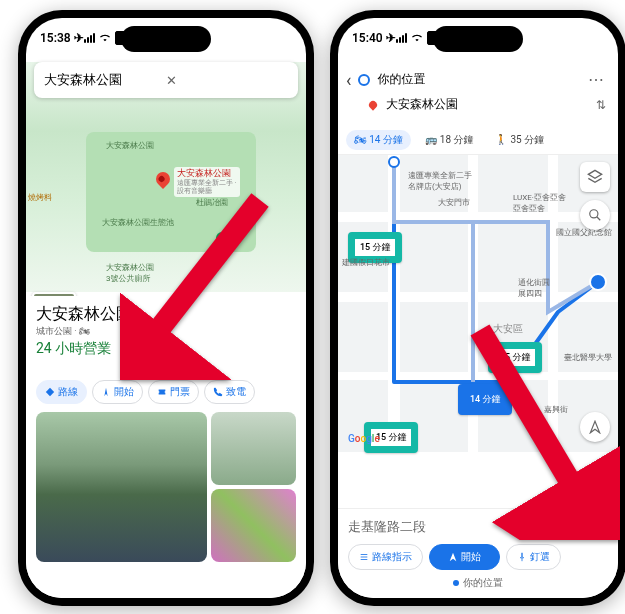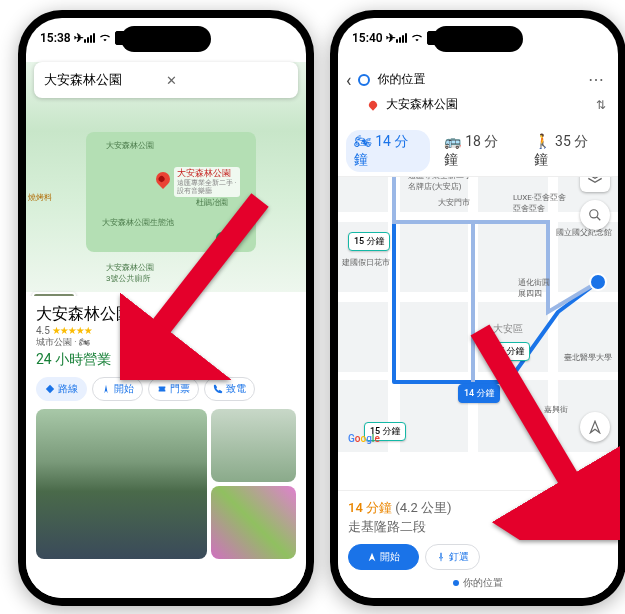--- a/index.html
+++ b/index.html
@@ -26,44 +26,44 @@
   .pin-label{position:absolute;top:105px;left:148px;font-size:9px;color:#c5221f;background:rgba(255,255,255,.8);padding:1px 3px;border-radius:3px;line-height:1.2}
   .pin-sub{font-size:7px;color:#888}
   .map-txt{position:absolute;font-size:8px;color:#555;white-space:nowrap}
   .thumb{position:absolute;left:6px;top:230px;width:40px;height:30px;background:#7a8a6a;border-radius:4px;border:2px solid #fff;box-shadow:0 1px 3px rgba(0,0,0,.3)}
   .sheet{position:absolute;top:278px;left:0;right:0;bottom:0;background:#fff;padding:8px 10px}
   .title{font-size:16px;font-weight:500}
   .rating{font-size:10px;color:#666;display:flex;align-items:center;gap:2px}
   .stars{color:#fbbc04;letter-spacing:-1px}
   .sub{font-size:9px;color:#666}
   .hours{font-size:14px;color:#188038;margin-top:2px}
-  .chips{display:flex;gap:5px;margin-top:8px}
+  .chips{display:flex;gap:5px;margin-top:22px}
   .chip{display:flex;align-items:center;gap:3px;border:1px solid #dadce0;border-radius:14px;padding:4px 8px;font-size:10px;color:#1a73e8}
   .chip.primary{background:#e8f0fe;border-color:#e8f0fe}
   .chip svg{width:10px;height:10px;fill:#1a73e8}
   .gallery{display:flex;gap:4px;margin-top:8px;height:150px}
   .photo{border-radius:8px;background:#888}
   .ph-main{flex:2;background:linear-gradient(180deg,#a8c8a8 0%,#7a9a7a 35%,#4a6a4a 55%,#3a4a5a 100%)}
   .ph-col{flex:1;display:flex;flex-direction:column;gap:4px}
   .ph-s1{flex:1;background:linear-gradient(180deg,#c8d8c8,#8aaa8a)}
   .ph-s2{flex:1;background:linear-gradient(45deg,#d070c0,#90c060,#e080d0)}
   
   .dir-hdr{position:absolute;top:44px;left:0;right:0;background:#fff;padding:4px 8px;z-index:40}
   .dir-row{display:flex;align-items:center;gap:6px;padding:3px 0;font-size:12px}
   .dir-dots{width:14px;display:flex;justify-content:center}
   .dot-o{width:8px;height:8px;border:2px solid #1a73e8;border-radius:50%}
   .dot-r{width:8px;height:8px;background:#ea4335;border-radius:50% 50% 50% 0;transform:rotate(-45deg)}
   .more{color:#666;font-size:16px;padding:0 6px}
   .swap{color:#666;padding:0 4px}
   .modes{position:absolute;top:108px;left:0;right:0;display:flex;gap:6px;padding:4px 8px;background:#fff;z-index:40;border-bottom:1px solid #eee}
-  .mode{display:flex;align-items:center;gap:3px;border-radius:14px;padding:3px 8px;font-size:14px;color:#444}
+  .mode{display:flex;align-items:center;gap:3px;border-radius:14px;padding:3px 8px;font-size:10px;color:#444}
   .mode.active{background:#e8f0fe;color:#1a73e8}
   .map2{position:absolute;top:134px;left:0;right:0;height:300px;background:#f1f3f4}
   .road{position:absolute;background:#fff}
-  .route-label{position:absolute;background:#fff;border:1px solid #14b8a6;border-radius:4px;padding:2px 5px;font-size:9px;font-weight:500;box-shadow:0 1px 2px rgba(0,0,0,.2)}
+  .route-label{position:absolute;background:#fff;border:7px solid #14b8a6;border-radius:4px;padding:2px 5px;font-size:9px;font-weight:500;box-shadow:0 1px 2px rgba(0,0,0,.2)}
   .route-label.best{background:#1a73e8;color:#fff;border-color:#1a73e8}
   .fab{position:absolute;width:30px;height:30px;background:#fff;border-radius:6px;box-shadow:0 1px 3px rgba(0,0,0,.3);display:flex;align-items:center;justify-content:center}
   .glogo{position:absolute;left:10px;bottom:8px;font-size:10px;font-weight:500}
   .glogo span:nth-child(1){color:#4285f4}.glogo span:nth-child(2){color:#ea4335}.glogo span:nth-child(3){color:#fbbc04}.glogo span:nth-child(4){color:#4285f4}.glogo span:nth-child(5){color:#34a853}.glogo span:nth-child(6){color:#ea4335}
   .btm{position:absolute;bottom:0;left:0;right:0;background:#fff;padding:8px 10px;border-top:1px solid #eee}
   .summary{font-size:13px}
   .summary b{color:#ea8600;font-weight:500}
   .via{font-size:13px;color:#666;margin-top:1px}
   .actions{display:flex;gap:6px;margin-top:8px;align-items:center}
   .abtn{display:flex;align-items:center;gap:3px;border:1px solid #dadce0;border-radius:16px;padding:5px 10px;font-size:10px;color:#1a73e8;flex-shrink:0}
@@ -116,24 +116,20 @@
       <div class="thumb"></div>
     </div>
 
     <div class="search">
       <span>大安森林公園</span>
       <span style="color:#666">✕</span>
     </div>
 
     <div class="sheet">
       <div class="title">大安森林公園</div>
-      <div class="rating">
-        <span>4.5</span>
-        <span class="stars">★★★★★</span>
-      </div>
       <div class="sub">城市公園 · 🏍</div>
       <div class="hours">24 小時營業</div>
       <div class="chips">
         <div class="chip primary">
           <svg viewBox="0 0 24 24">
               <path d="M12 2l10 10-10 10L2 12z"></path>
             </svg>
           <span>路線</span>
         </div>
         <div class="chip">
@@ -255,26 +251,28 @@
         </div>
       <div class="fab" style="bottom:10px;right:8px;border-radius:50%">
           <svg width="14" height="14" viewBox="0 0 24 24">
             <path d="M12 2l8 20-8-6-8 6z" fill="none" stroke="#666" stroke-width="2"></path>
           </svg>
         </div>
       <div class="glogo"><span>G</span><span>o</span><span>o</span><span>g</span><span>l</span><span>e</span></div>
     </div>
 
     <div class="btm">
-      <div class="summary">
-        <b>14 分鐘</b>
-        <span style="color:#666">(4.2 公里)</span>
-      </div>
       <div class="via">走基隆路二段</div>
       <div class="actions">
+        <div class="abtn">
+          <svg width="10" height="10" viewBox="0 0 24 24">
+              <path d="M4 6h16M4 12h16M4 18h16" stroke="#1a73e8" stroke-width="2"></path>
+            </svg>
+          <span>路線指示</span>
+        </div>
         <div class="abtn go">
           <svg width="10" height="10" viewBox="0 0 24 24">
               <path d="M12 2l8 20-8-6-8 6z" fill="#fff"></path>
             </svg>
           <span>開始</span>
         </div>
         <div class="abtn">
           <svg width="10" height="10" viewBox="0 0 24 24">
               <path d="M12 2v8l4 4H8l4-4zM12 14v8" stroke="#1a73e8" stroke-width="2" fill="none"></path>
             </svg>

